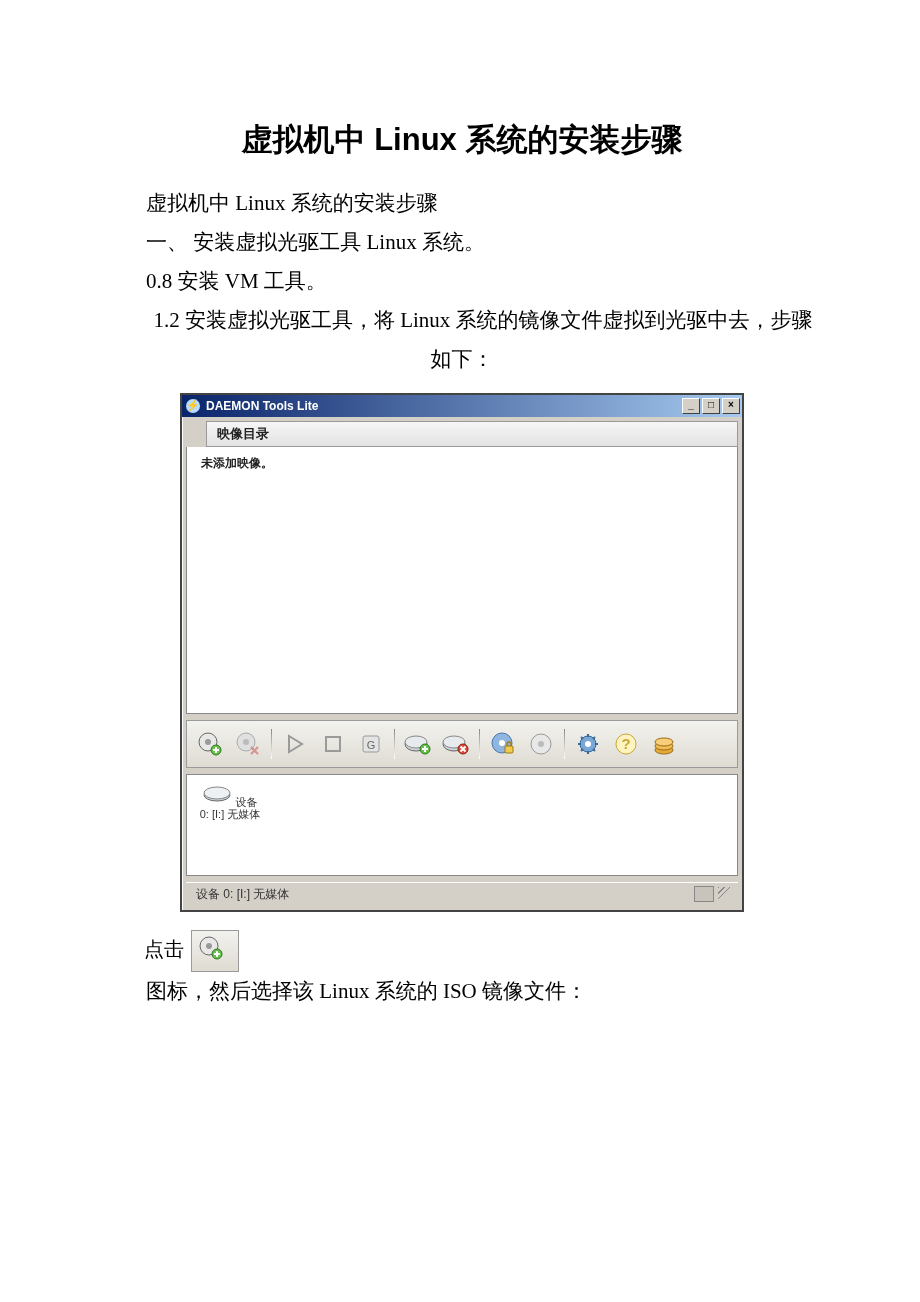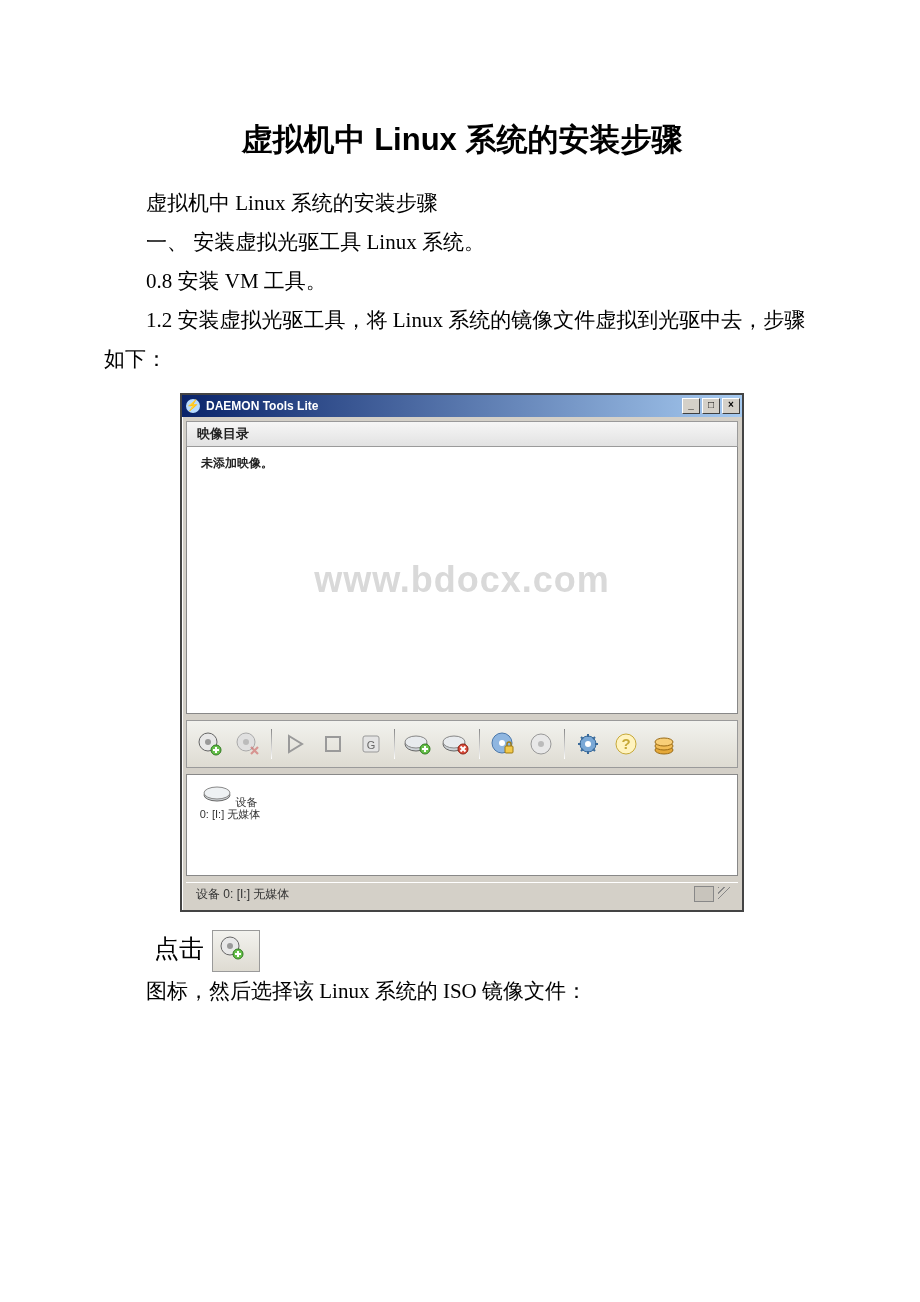--- a/index.html
+++ b/index.html
@@ -77,20 +77,21 @@
     margin: 4px;
     background:#d4d0c8;
   }
   .section-header {
     background: linear-gradient(#f6f6f6, #e2e2e2);
     border: 1px solid #9a9a9a;
     padding: 3px 10px;
     font-size: 13px;
     font-weight: bold;
     color:#222;
+    margin-left:20px;
   }
   .white-area {
     background:#fff;
     border:1px solid #888;
     border-top:0;
     height: 250px;
     position: relative;
     padding: 8px 14px;
     font-size: 12px;
     color:#222;
@@ -180,53 +181,52 @@
     background: linear-gradient(#f2f2ee,#dedbd2);
     border:1px solid #9a9a9a;
     padding:2px;
     position:relative;
     margin: 0 2px;
   }
   .inline-iconbox svg{
     position:absolute; left:6px; top:4px;
   }
   .click-line {
-    font-size:25px;
+    font-size:20px;
     margin: 6px 0 0 0;
     text-indent:2em;
   }
 </style>
 </head>
 <body>
 
 <div class="page">
 
   <h1 class="title">虚拟机中 Linux 系统的安装步骤</h1>
 
   <p class="body-text">虚拟机中 Linux 系统的安装步骤</p>
   <p class="body-text">一、 安装虚拟光驱工具 Linux 系统。</p>
   <p class="body-text">0.8 安装 VM 工具。</p>
-  <p class="body-text noindent" style="text-indent:2em;">1.2 安装虚拟光驱工具，将 Linux 系统的镜像文件虚拟到光驱中去，步骤如下：</p>
+  <p class="body-text noindent" style="text-indent:2em;text-align:center;">1.2 安装虚拟光驱工具，将 Linux 系统的镜像文件虚拟到光驱中去，步骤如下：</p>
 
   <div class="screenshot-wrap">
     <div class="window">
       <div class="titlebar">
         <span class="tb-icon">⚡</span>
         <span>DAEMON Tools Lite</span>
         <span class="spacer"></span>
         <span class="win-btn">_</span>
         <span class="win-btn">□</span>
         <span class="win-btn">×</span>
       </div>
 
       <div class="inner-frame">
         <div class="section-header">映像目录</div>
         <div class="white-area">
           <span>未添加映像。</span>
-          <span class="watermark">www.bdocx.com</span>
         </div>
 
         <div class="toolbar">
           <span class="tb-btn">
             <svg width="26" height="26">
               <circle cx="11" cy="11" r="9" fill="#e8e8e8" stroke="#666"></circle>
               <circle cx="11" cy="11" r="3" fill="#999"></circle>
               <circle cx="19" cy="19" r="5" fill="#66c04a" stroke="#2f7a1f"></circle>
               <path d="M19 16v6M16 19h6" stroke="#fff" stroke-width="2"></path>
             </svg>

